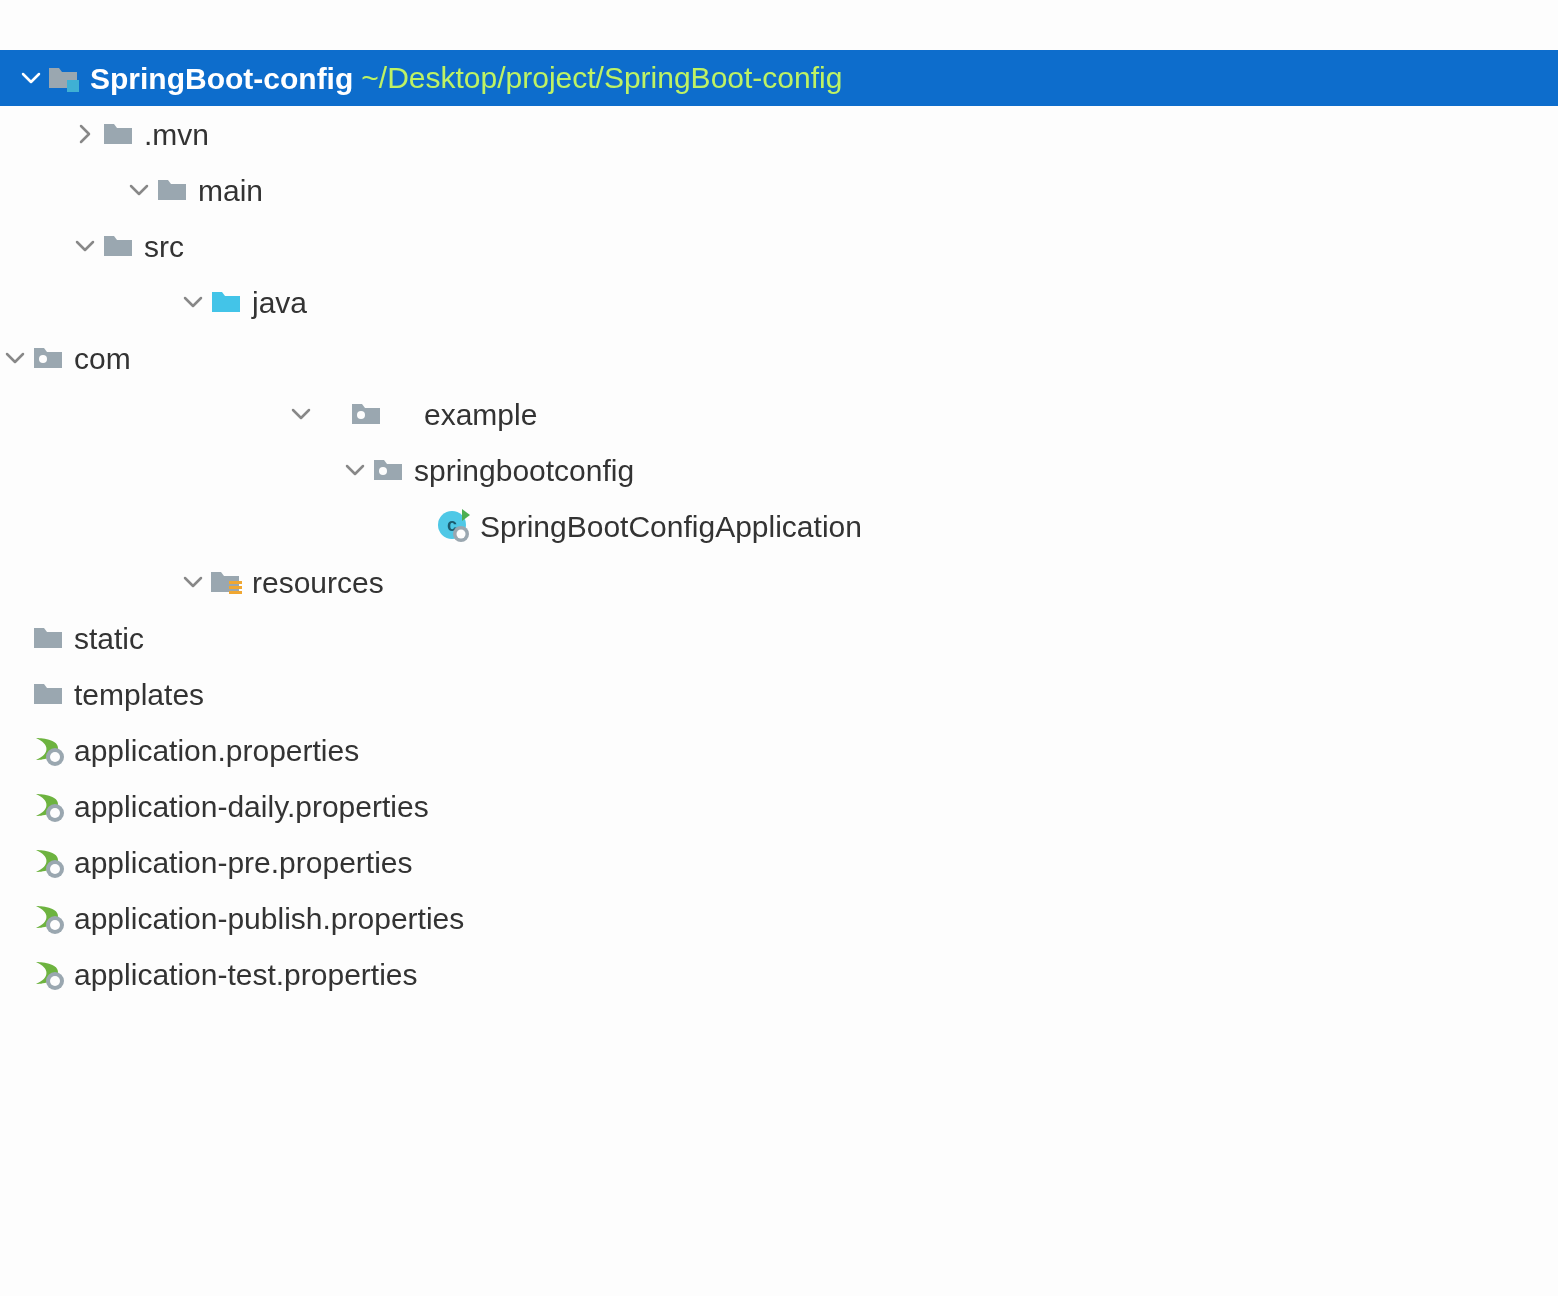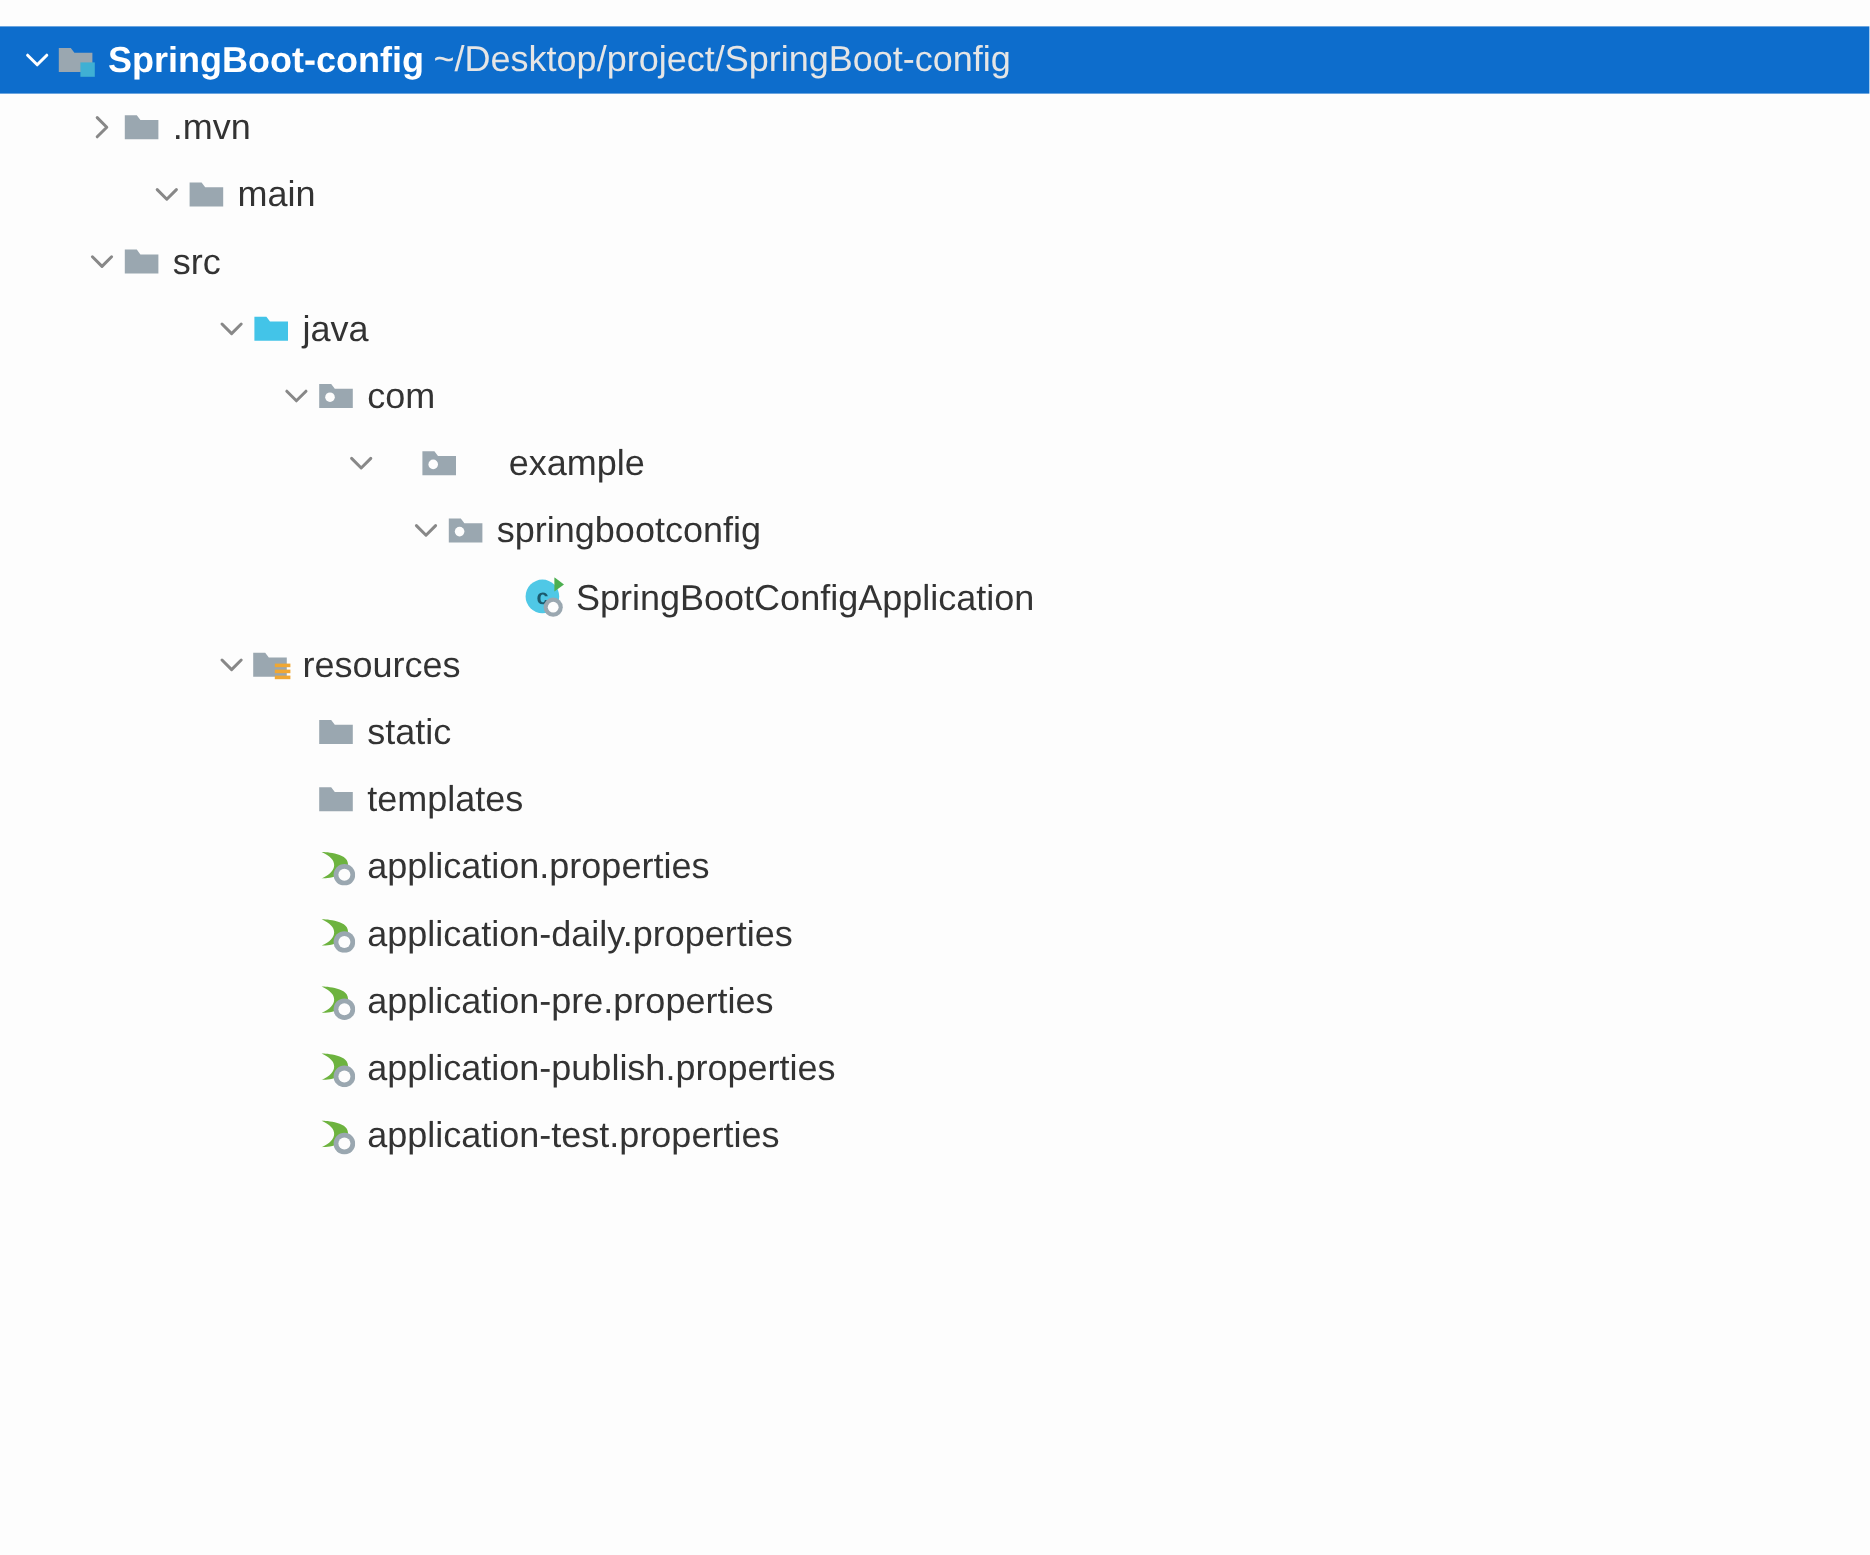--- a/index.html
+++ b/index.html
@@ -19,20 +19,21 @@
     .row {
       display: flex;
       align-items: center;
       height: 56px;
       white-space: nowrap;
       cursor: pointer;
     }
     .row.selected {
       background: #0d6dcc;
       color: #fff;
+      margin-top: 28px;
     }
     .arrow {
       width: 30px;
       display: inline-flex;
       justify-content: center;
       align-items: center;
       flex-shrink: 0;
     }
     .arrow svg { display: block; }
     .icon {
@@ -42,29 +43,29 @@
       justify-content: center;
       align-items: center;
       margin-right: 8px;
       flex-shrink: 0;
       position: relative;
     }
     .label { padding-top: 2px; }
     .label.bold { font-weight: 700; }
     .path-suffix {
       margin-left: 8px;
-      color: #e5e5e5;
+      color: #bef264;
       font-weight: 400;
     }
     
     .l0 { padding-left: 16px; }
     .l1 { padding-left: 70px; }
     .l2 { padding-left: 124px; }
     .l3 { padding-left: 178px; }
-    .l4 { padding-left: 232px; }
+    .l4 { }
     .l5 { padding-left: 286px; gap: 32px; }
     .l6 { padding-left: 340px; }
     .l7 { padding-left: 394px; margin-left: 12px; }
     .no-arrow-pad { padding-left: 30px; } 
   </style>
 </head>
 <body>
 
 <svg width="0" height="0" style="position:absolute">
   <defs>

